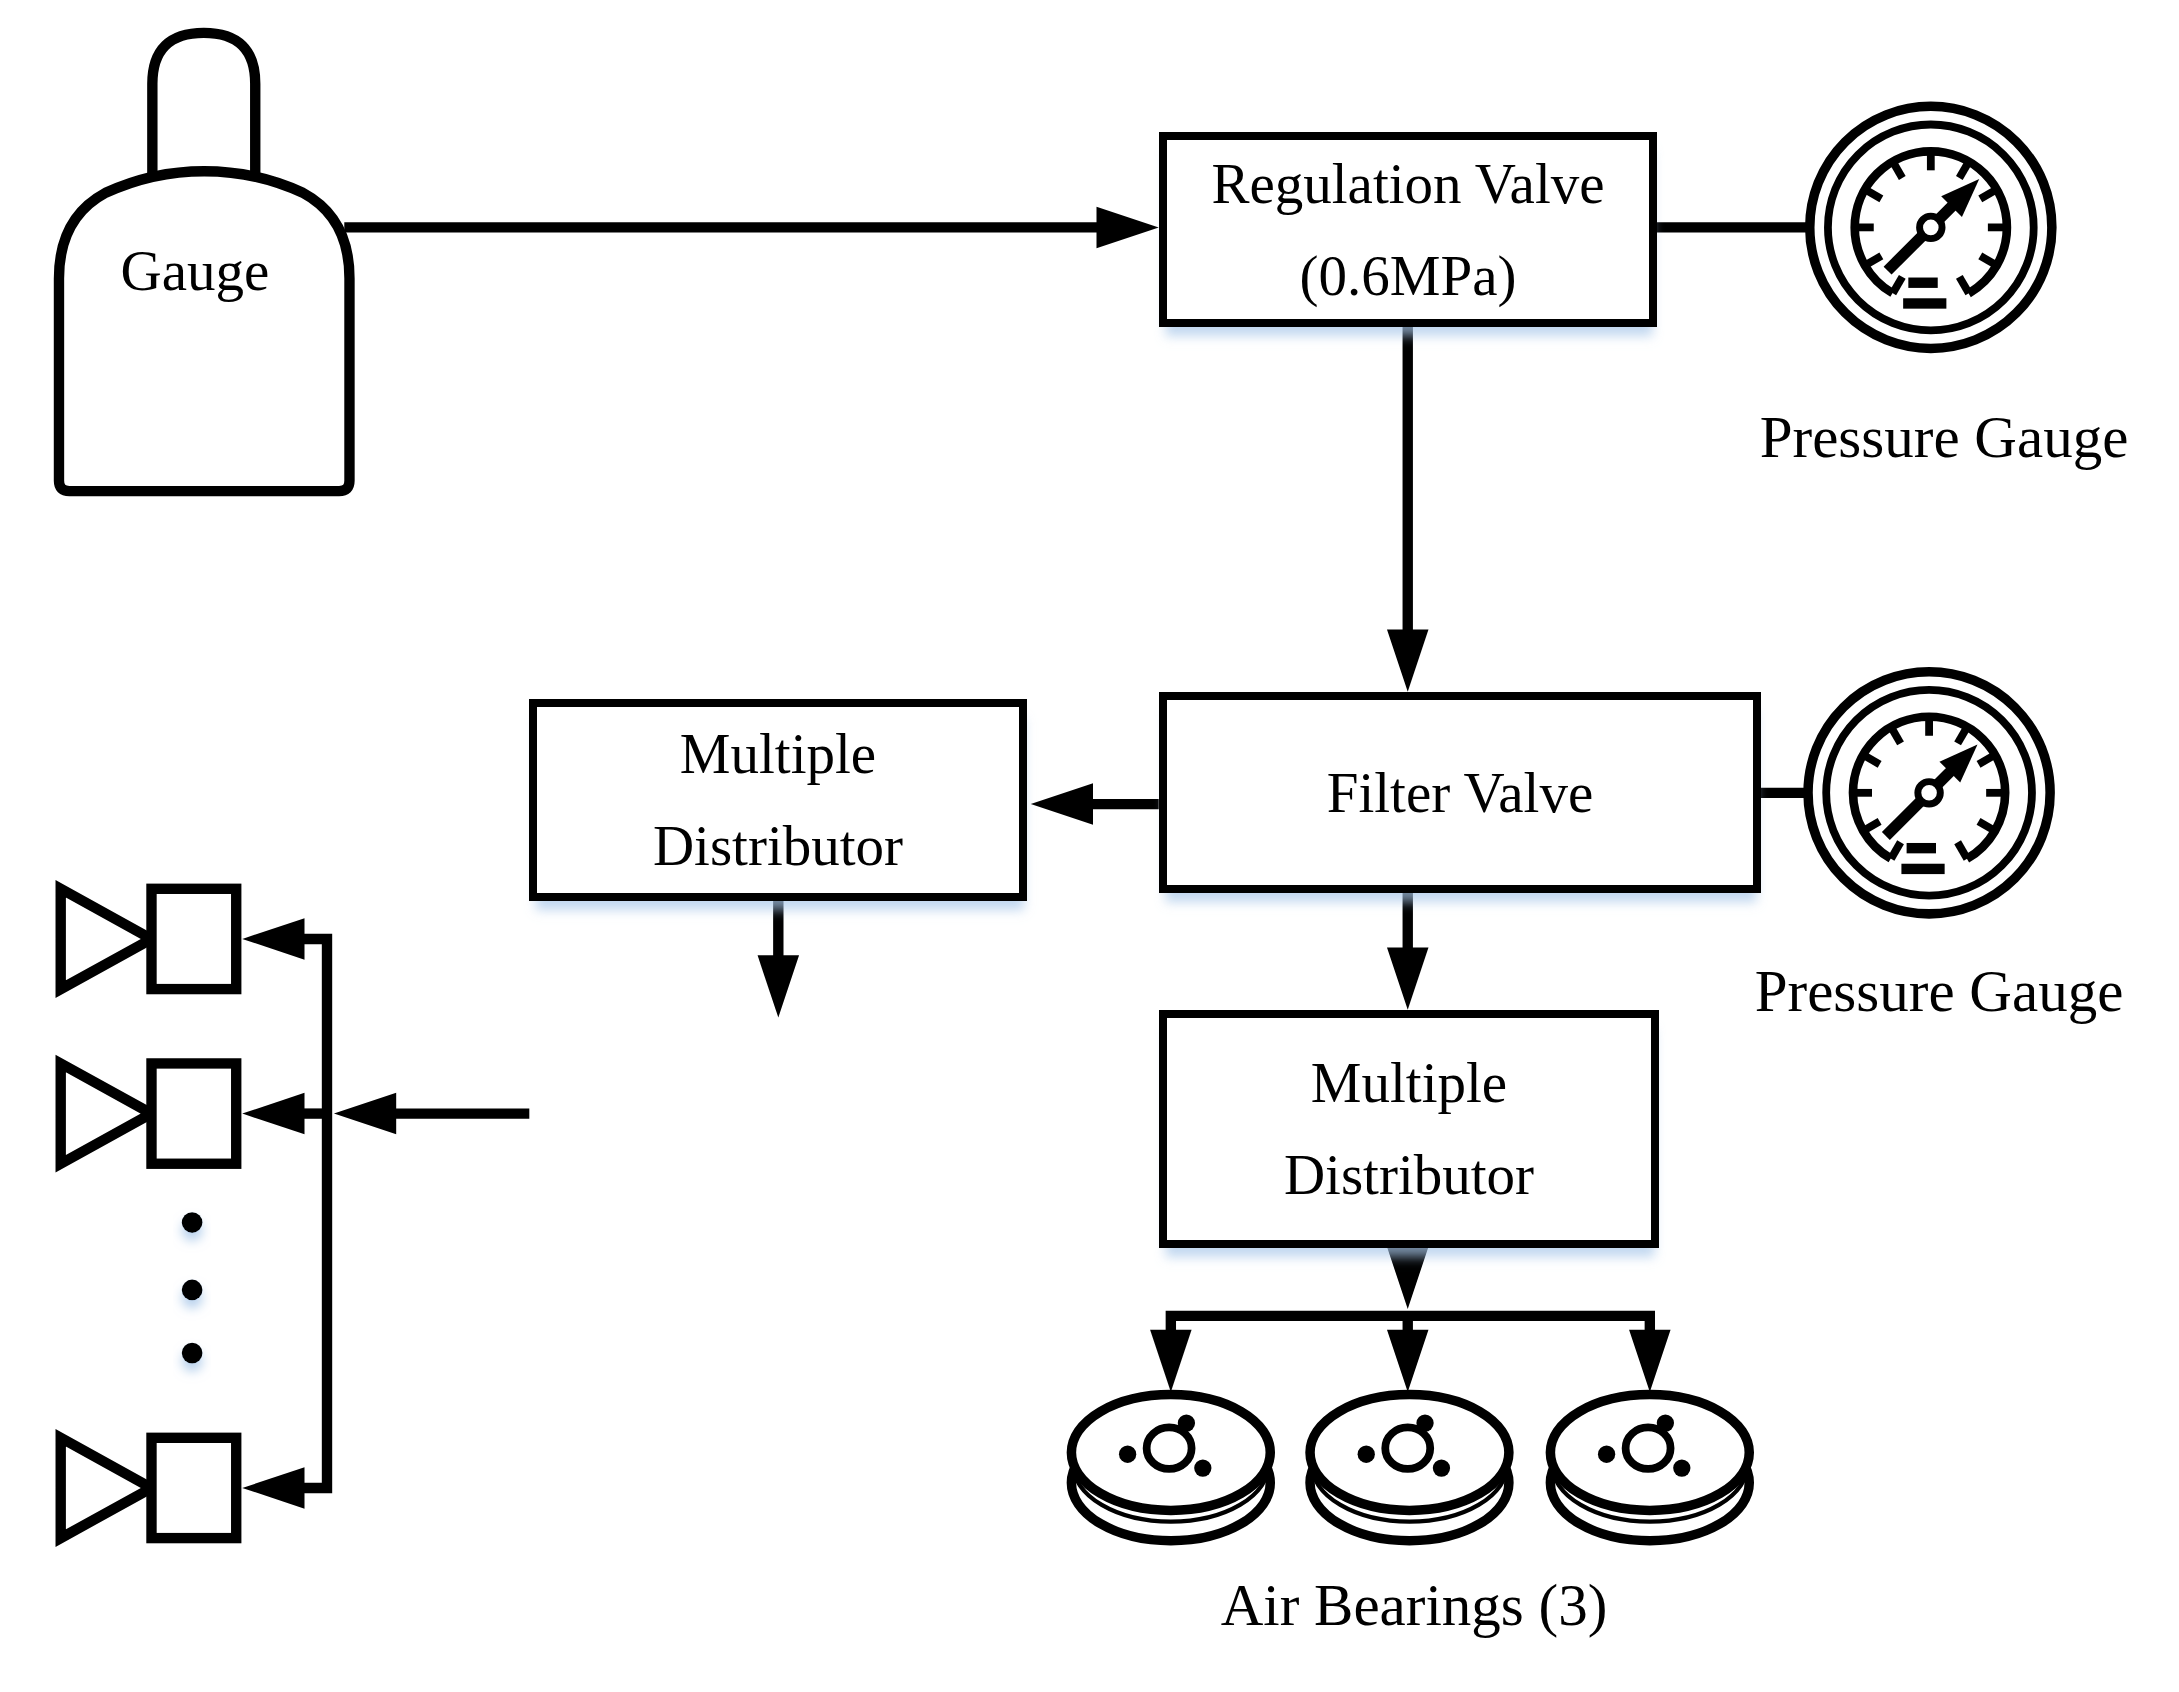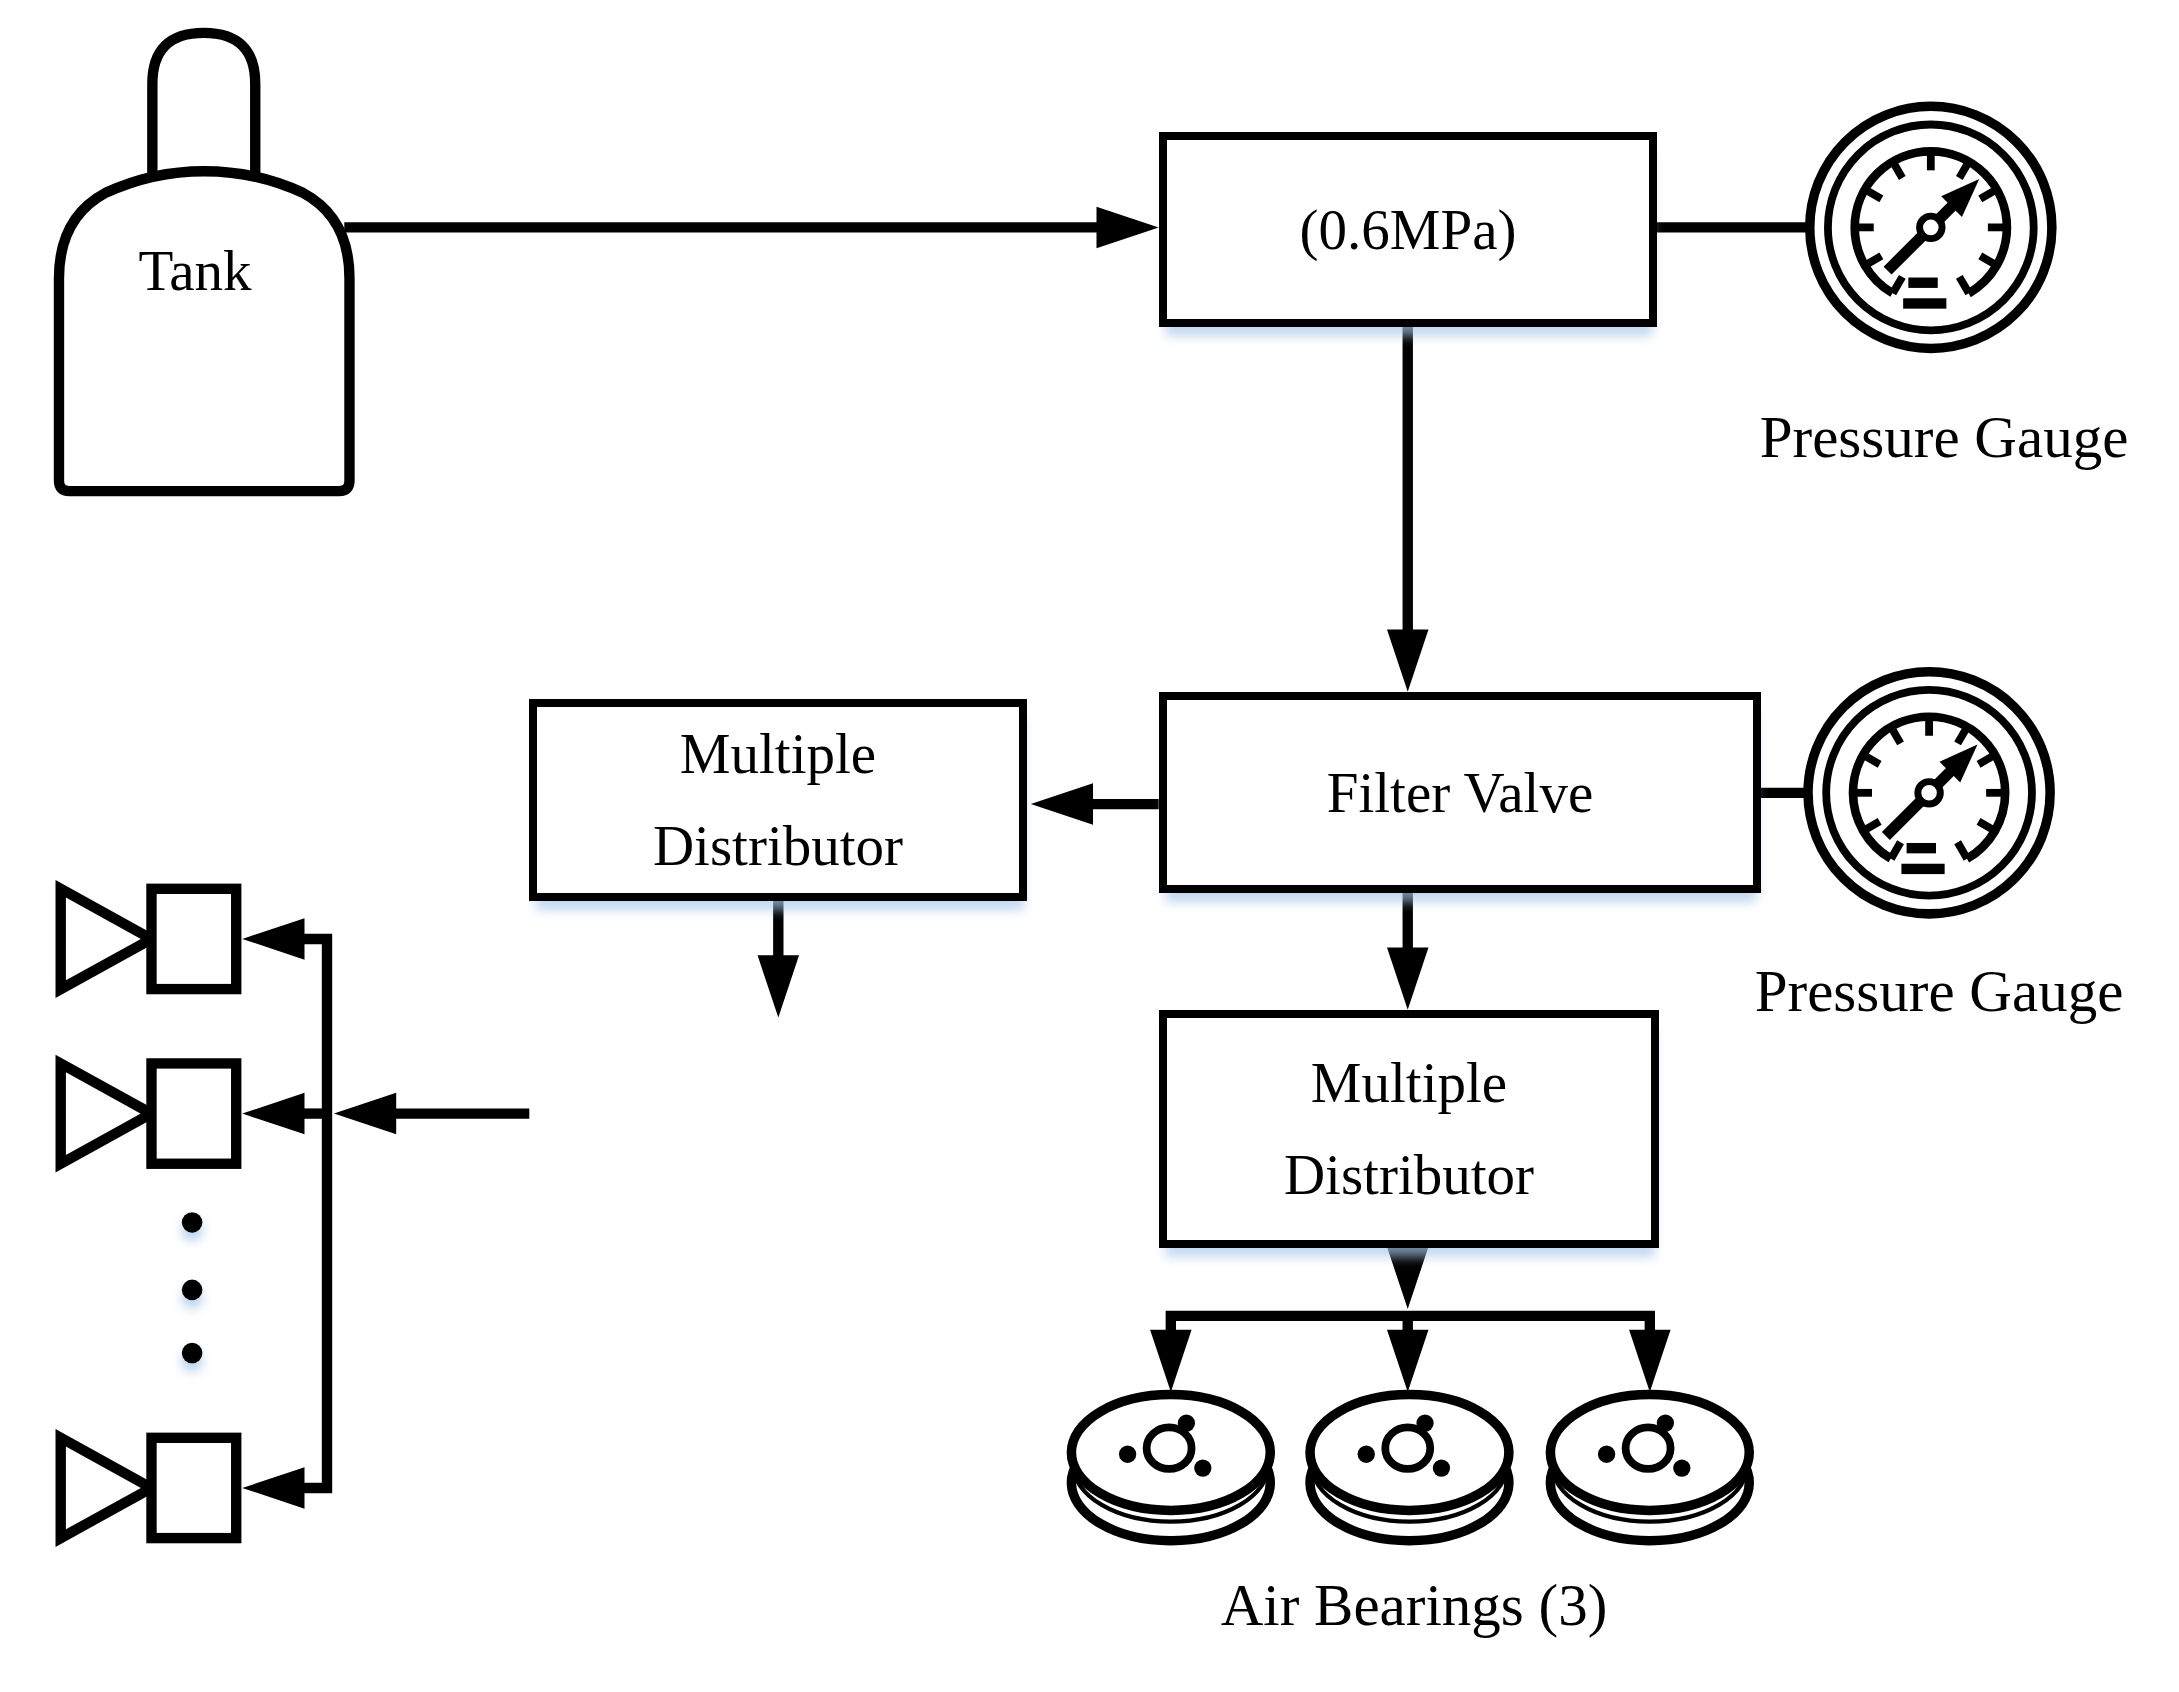--- a/index.html
+++ b/index.html
@@ -128,39 +128,40 @@
 
     <use href="#gauge" x="2233" y="263"></use>
     <use href="#gauge" x="2231" y="917"></use>
 
     <use href="#airbearing" x="1354" y="1680"></use>
     <use href="#airbearing" x="1630" y="1680"></use>
     <use href="#airbearing" x="1908" y="1680"></use>
   </svg>
 
   <div class="node-box" style="left:1159px;top:132px;width:498px;height:195px;">
+    <div>Regulation Valve</div>
     <div>(0.6MPa)</div>
   </div>
 
   <div class="node-box" style="left:1159px;top:692px;width:602px;height:201px;">
     <div>Filter Valve</div>
   </div>
 
   <div class="node-box" style="left:529px;top:699px;width:498px;height:202px;">
     <div>Multiple</div>
     <div>Distributor</div>
   </div>
 
 
   <div class="node-box" style="left:1159px;top:1010px;width:500px;height:238px;">
     <div>Multiple</div>
     <div>Distributor</div>
   </div>
 
-  <div class="diagram-label" style="left:195px;top:270px;font-size:57px;">Tank</div>
+  <div class="diagram-label" style="left:195px;top:270px;font-size:57px;">Gauge</div>
 
   <div class="diagram-label" style="left:1944px;top:437px;">Pressure Gauge</div>
 
   <div class="diagram-label" style="left:1939px;top:991px;">Pressure Gauge</div>
 
 
   <div class="diagram-label" style="left:1414px;top:1605px;">Air Bearings (3)</div>
 
 </div>
 

